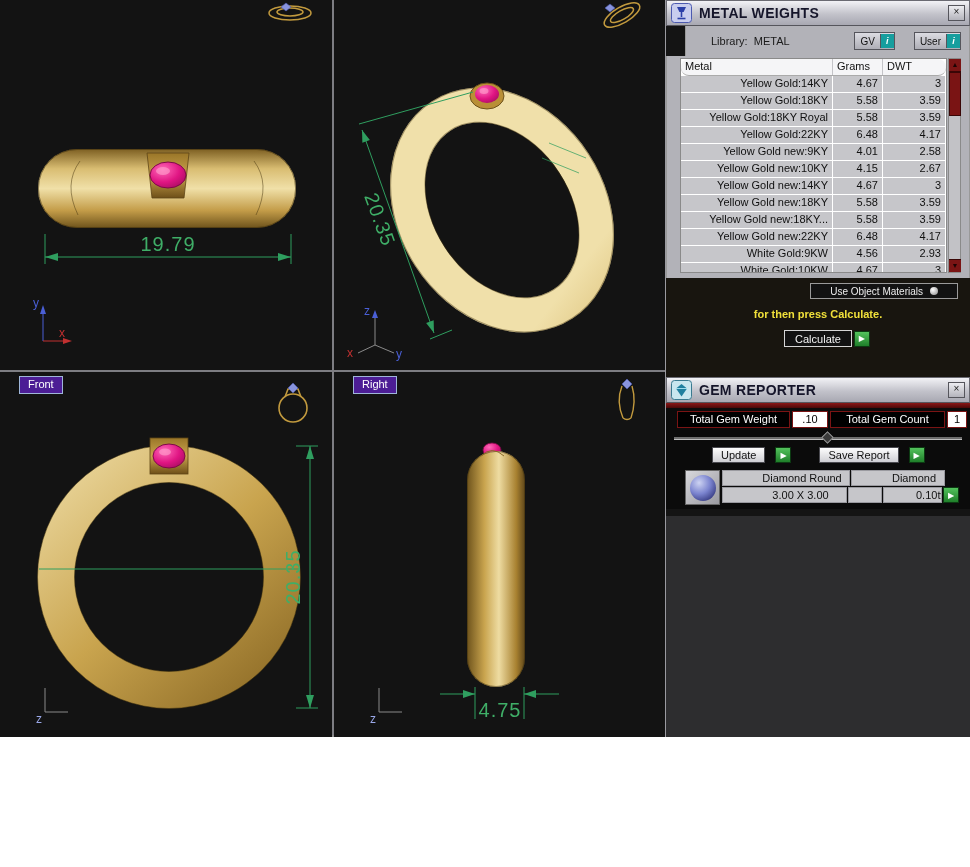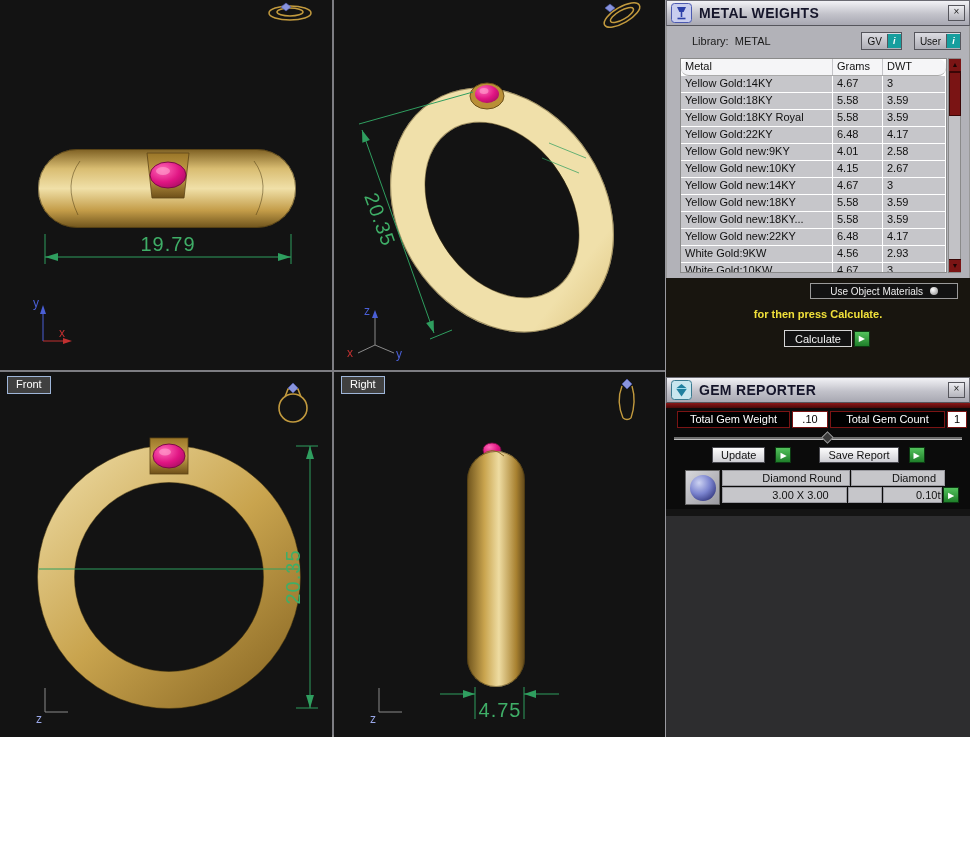--- a/index.html
+++ b/index.html
@@ -5,54 +5,54 @@
   html,body{margin:0;padding:0;background:#ffffff;}
   body{width:970px;height:867px;font-family:"Liberation Sans",sans-serif;}
   .app{position:relative;width:970px;height:867px;background:#ffffff;overflow:hidden;}
 
   
   .viewport-grid{position:absolute;left:0;top:0;width:665px;height:737px;
     display:grid;grid-template-columns:332px 331px;grid-template-rows:370px 365px;
     gap:2px;background:#7d7d82;border-bottom:2px solid #8a8a8a;box-sizing:border-box;}
   .vp{position:relative;background:#131313;overflow:hidden;}
   .vp svg{position:absolute;left:0;top:0;display:block;}
-  .vp-label{position:absolute;top:4px;left:7px;background:#404040;color:#fff;
+  .vp-label{position:absolute;top:4px;left:19px;background:#4c1d95;color:#fff;
     font-size:11px;line-height:13px;padding:1px 8px 2px;border:1px solid #9fb6d9;z-index:2;}
   .dimtext{fill:#3fae67;font-family:"Liberation Sans",sans-serif;font-size:20px;letter-spacing:1px;}
   .axlabel{font-family:"Liberation Sans",sans-serif;font-size:12px;}
 
   
   .right-panel{position:absolute;left:665px;top:0;width:305px;height:737px;
     background:#141414;border-left:1px solid #9a9aa0;box-sizing:border-box;}
   .panel{position:absolute;left:0;width:304px;box-sizing:border-box;}
   .titlebar{height:26px;display:flex;align-items:center;gap:7px;padding:0 4px;
     background:linear-gradient(180deg,#f2f2f6,#c2c2ca 55%,#a8a8b2);
     border:1px solid #6a6a72;border-bottom-color:#55555c;box-sizing:border-box;}
   .titlebar .title{flex:1;font-size:14px;font-weight:bold;color:#15152a;letter-spacing:.3px;}
   .closebtn{width:15px;height:14px;background:linear-gradient(#ececf0,#b4b4bc);
     border:1px solid #55555c;font-size:10px;line-height:12px;text-align:center;color:#222;}
   .panel-icon{width:21px;height:20px;display:inline-flex;}
 
   
   .mw{top:0;height:377px;}
   .mw-sub{height:30px;background:#b2b2b8;display:flex;align-items:center;
-    padding:0 8px 0 25px;gap:12px;border-left:1px solid #999;border-right:1px solid #999;box-sizing:border-box;}
+    padding:0 8px 0 25px;gap:19px;border-left:1px solid #999;border-right:1px solid #999;box-sizing:border-box;margin-left:19px;}
   .lib-label{font-size:11px;color:#1a1a1a;flex:1;white-space:pre;}
   .btn-info{display:inline-flex;align-items:center;height:16px;border:1px solid #55555c;
     background:linear-gradient(#dcdce2,#aeaeb6);font-size:10px;color:#111;}
   .btn-info .lbl{padding:0 5px;}
   .info-ic{width:13px;height:14px;background:#169e9e;color:#fff;font-size:9px;font-weight:bold;
     font-style:italic;text-align:center;line-height:14px;border-left:1px solid #55555c;}
   .mw-tablezone{height:222px;background:#b2b2b8;padding:2px 8px 5px 13px;display:flex;
     border-left:1px solid #999;border-right:1px solid #999;box-sizing:border-box;}
   .mw-table{width:269px;background:#fff;border:1px solid #8a8a8a;box-sizing:border-box;}
   .mw-thead{display:flex;height:17px;background:#f5f5f7;border-bottom:1px solid #aaa;box-sizing:border-box;border-radius:8px;}
   .th{font-size:11px;color:#111;padding:1px 4px;box-sizing:border-box;border-right:1px solid #c4c4c8;white-space:nowrap;overflow:hidden;}
   .th-metal{width:152px}.th-grams{width:50px}.th-dwt{width:63px;border-right:none}
-  .mw-tbody{height:196px;overflow:hidden;background:#fff;}
+  .mw-tbody{height:196px;overflow:hidden;background:#fff;text-align:right;}
   .tr{display:flex;height:17px;}
   .td{background:#c6c6ca;border-right:1px solid #fff;border-bottom:1px solid #fff;
     font-size:11px;color:#101010;padding:1px 4px;box-sizing:border-box;white-space:nowrap;overflow:hidden;}
   .td-metal{width:152px}.td-grams{width:50px}.td-dwt{width:63px}
   .mw-scrollbar{position:relative;width:14px;height:215px;margin-left:1px;background:#c2c2c6;
     border:1px solid #8a8a8a;box-sizing:border-box;}
   .sb-arrow{position:absolute;left:0;width:12px;height:12px;background:#7a1414;color:#1d0303;
     font-size:7px;line-height:12px;text-align:center;border-bottom:1px solid #3a0606;}
   .sb-arrow.up{top:0}.sb-arrow.down{bottom:0;border-bottom:none;border-top:1px solid #3a0606;}
   .sb-thumb{position:absolute;top:13px;left:0;width:12px;height:44px;background:#7a1414;border:1px solid #3a0606;box-sizing:border-box;}

